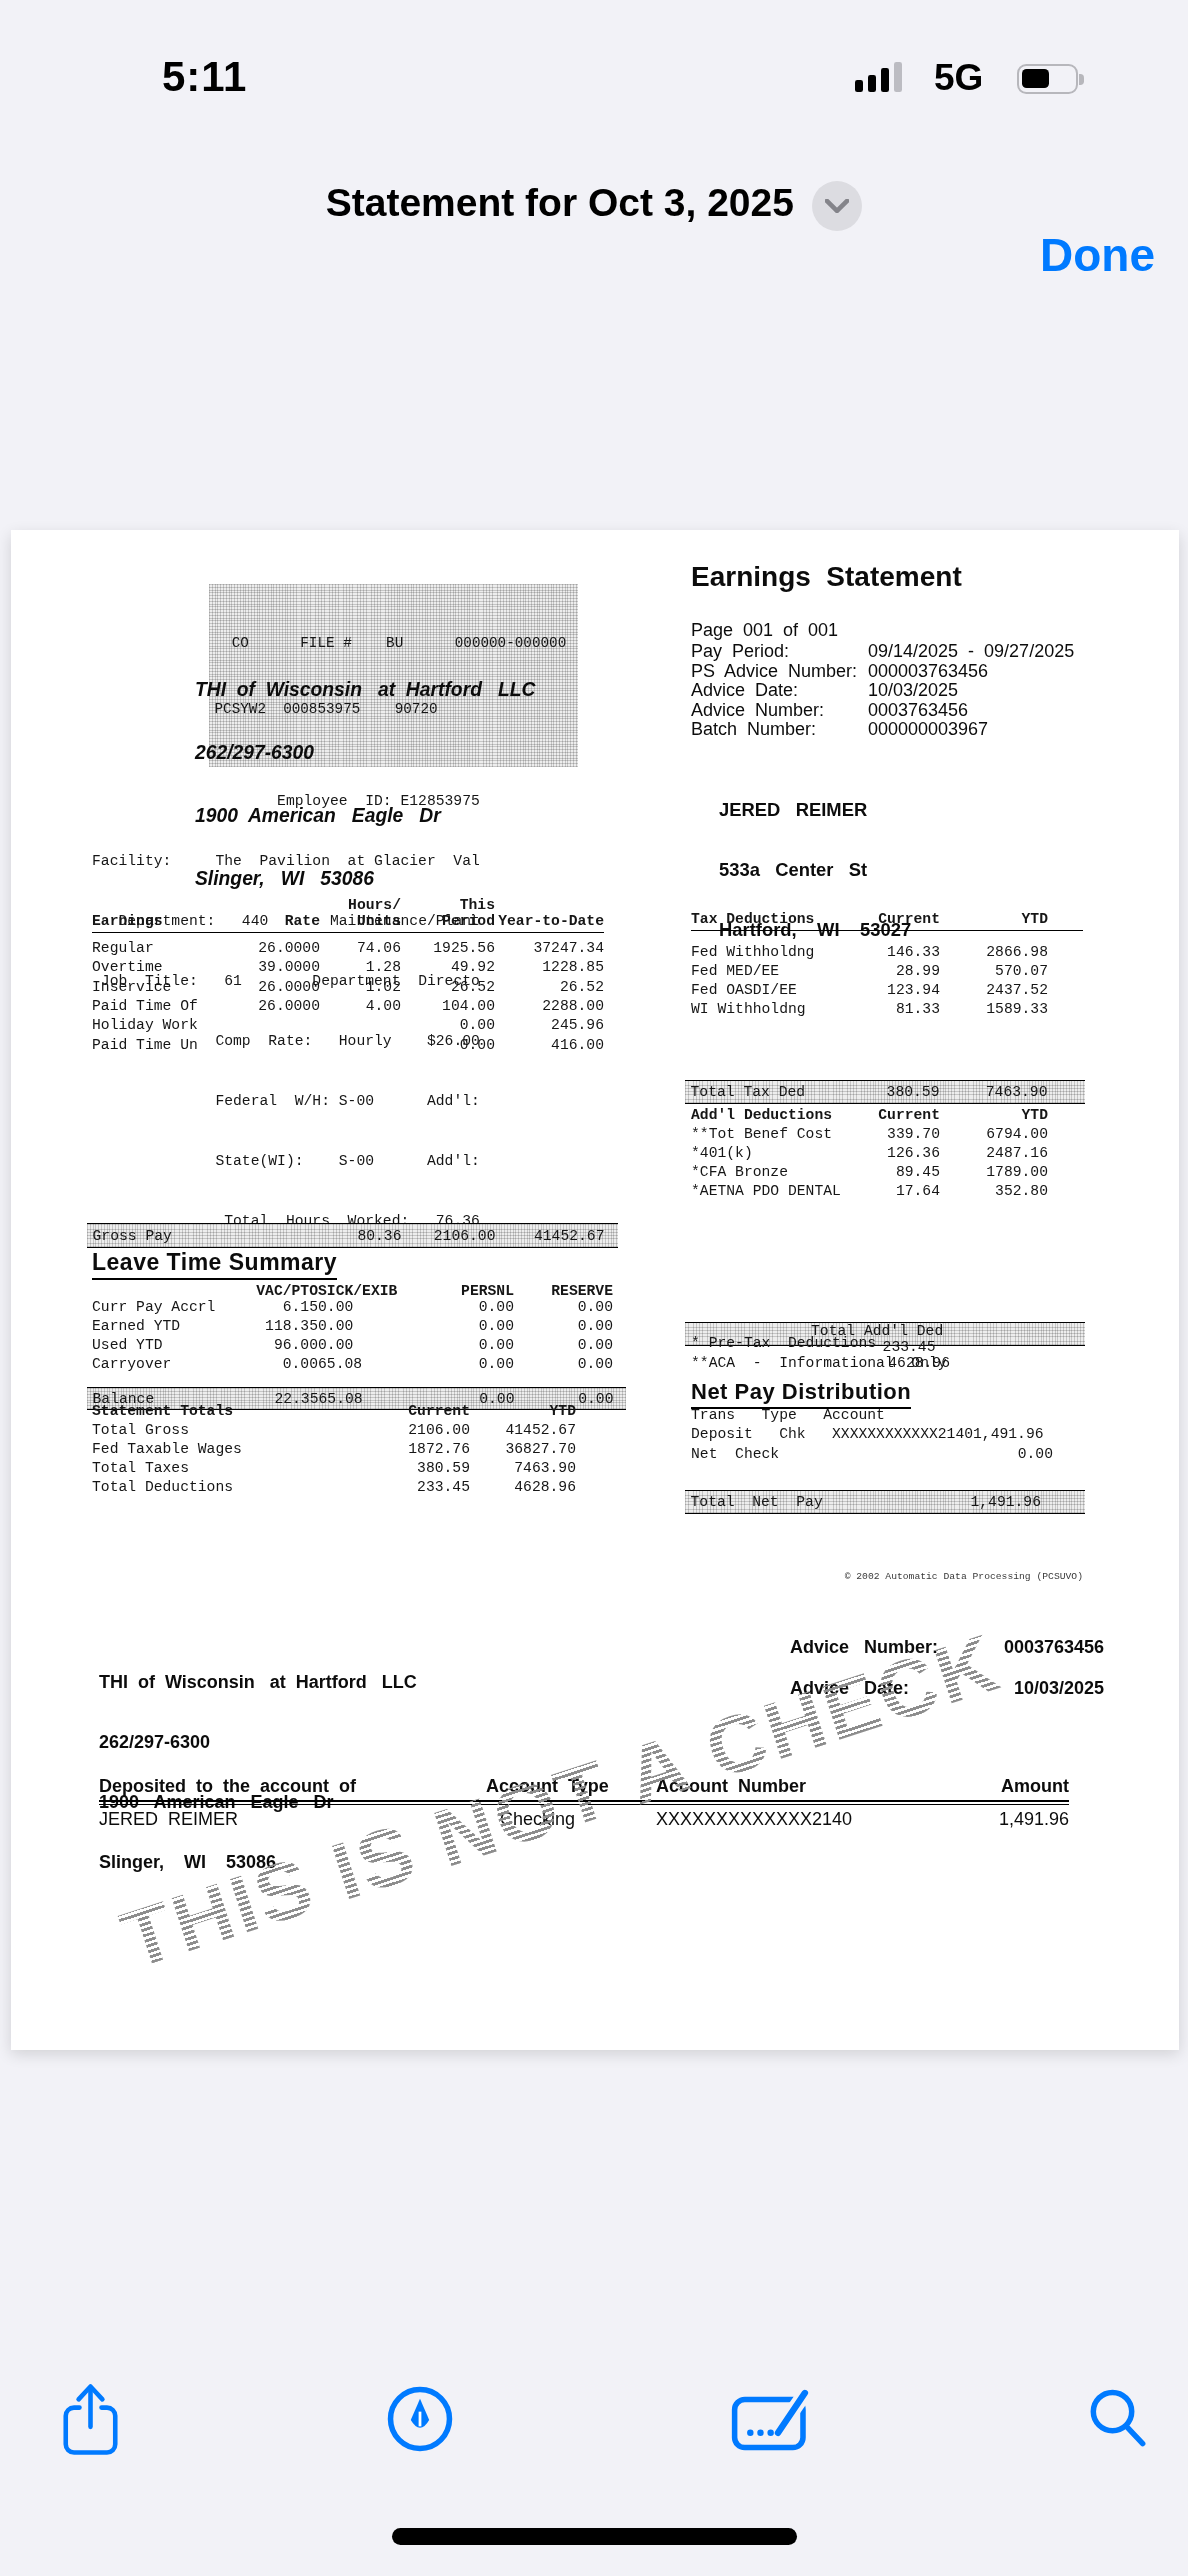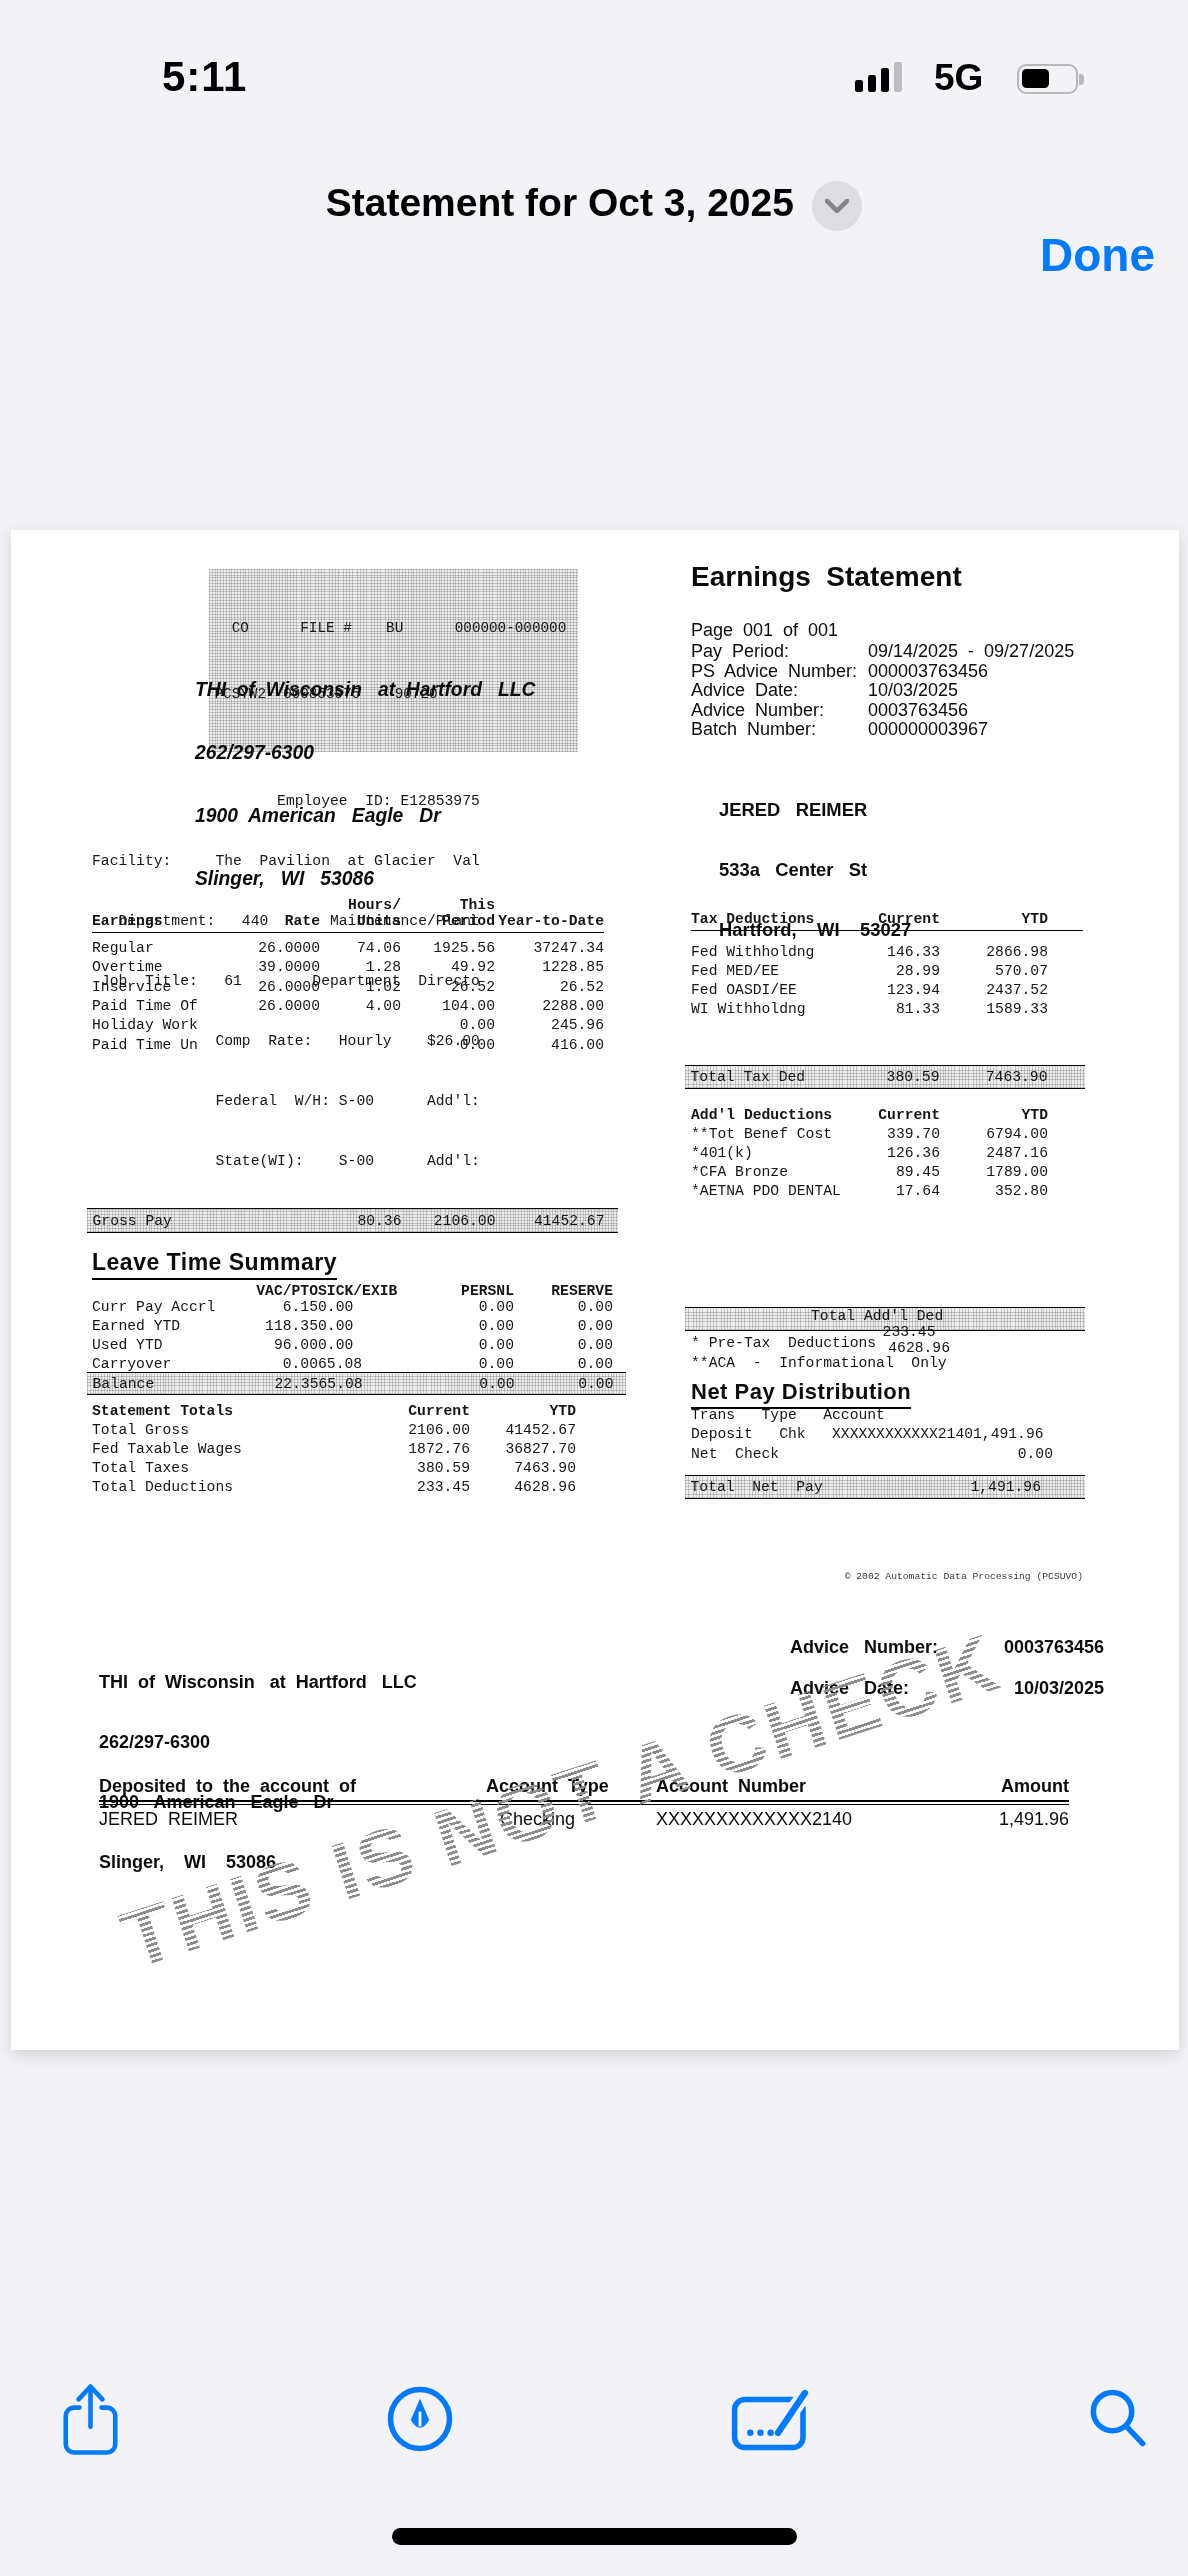--- a/index.html
+++ b/index.html
@@ -25,21 +25,21 @@
   .donebtn { position:absolute; right:33px; top:188px; font-size:46px; font-weight:650; color:#007aff; background:none; border:none;margin-top:40px; }
 
   
   .page { left:11px; top:530px; width:1168px; height:1520px; background:#fff; box-shadow:0 4.6px 14.7px rgba(0,0,0,.14); }
   .mono { font-family:"Liberation Mono","DejaVu Sans Mono",monospace; font-size:14.7px; color:#161616; }
   .pre { white-space:pre; }
   .b { font-weight:700; }
   .sans { font-family:"Liberation Sans",sans-serif; }
   .shadebg { background-color:#ededed;
     background-image:repeating-linear-gradient(0deg,rgba(0,0,0,.17) 0 0.9px,transparent 0.9px 2.8px),
-                     repeating-linear-gradient(90deg,rgba(0,0,0,.17) 0 0.9px,transparent 0.9px 2.8px); }
+                     repeating-linear-gradient(90deg,rgba(0,0,0,.17) 0 0.9px,transparent 0.9px 2.8px);margin-top:15px; }
   .shadebar { border-top:1.8px solid #000; border-bottom:1.8px solid #000; display:flex; align-items:center; }
   .secTitle { font-size:23px; font-weight:700; border-bottom:2.8px solid #000; padding-bottom:1.8px; display:inline-block; letter-spacing:0.5px; }
 
   
   .e0{width:147px}.e1{width:81px;text-align:right}.e2{width:81px;text-align:right}.e3{width:94px;text-align:right}.e4{width:109px;text-align:right}
   .g0{width:228px}
   
   .l0{width:138px}.l1{width:88px;text-align:right}.l2{width:99px;}.l3{width:97px;text-align:right}.l4{width:99px;text-align:right}
   
   .t0{width:212px}.t1{width:166px;text-align:right}.t2{width:106px;text-align:right}

